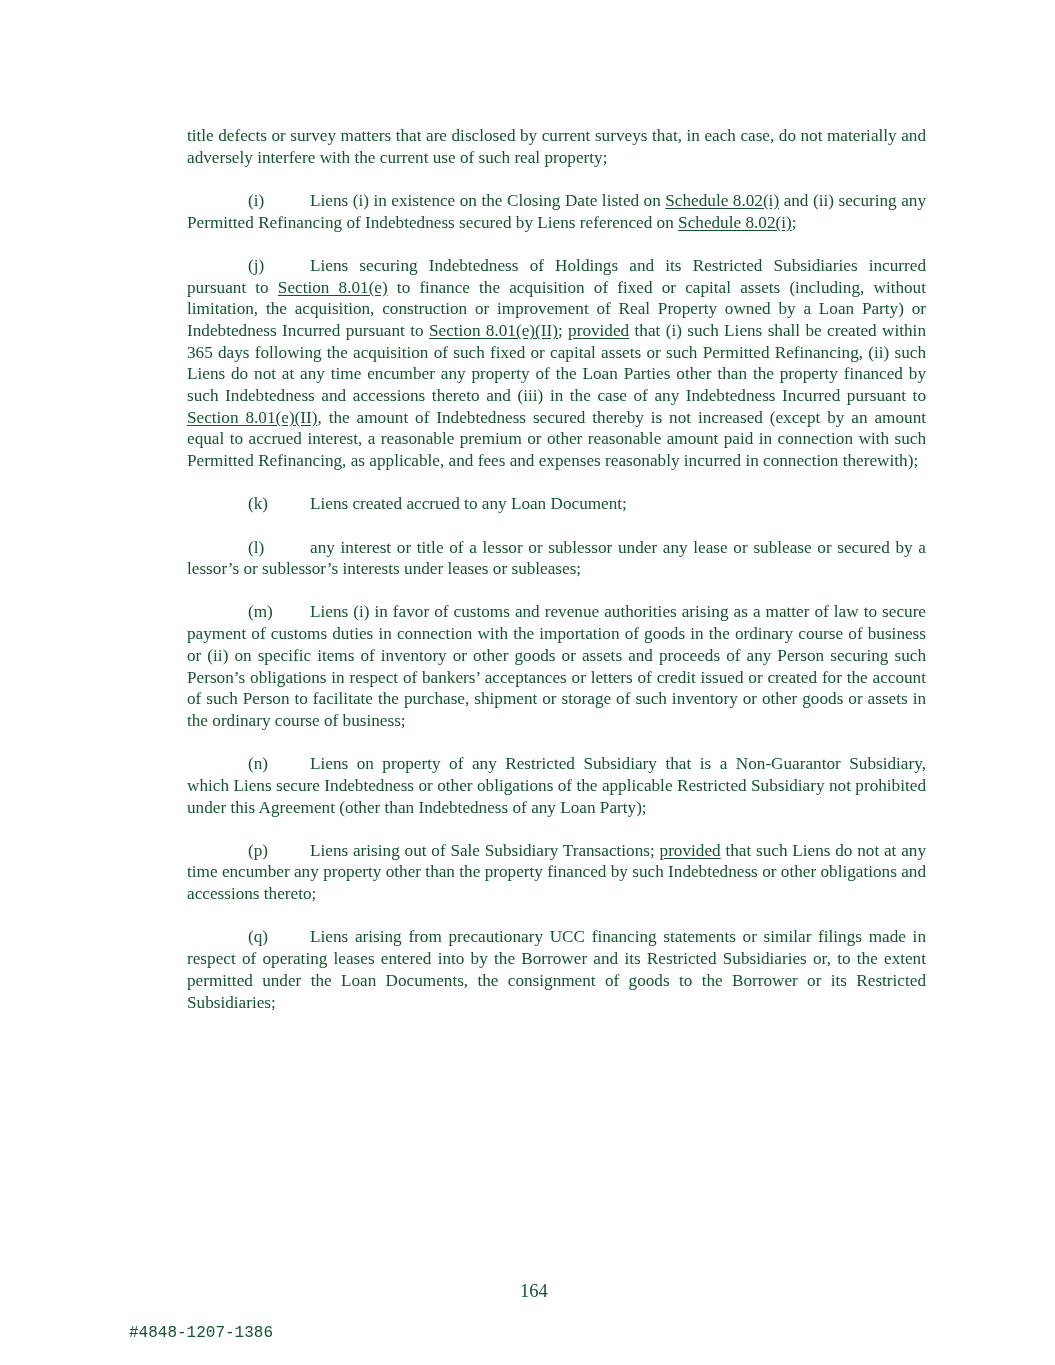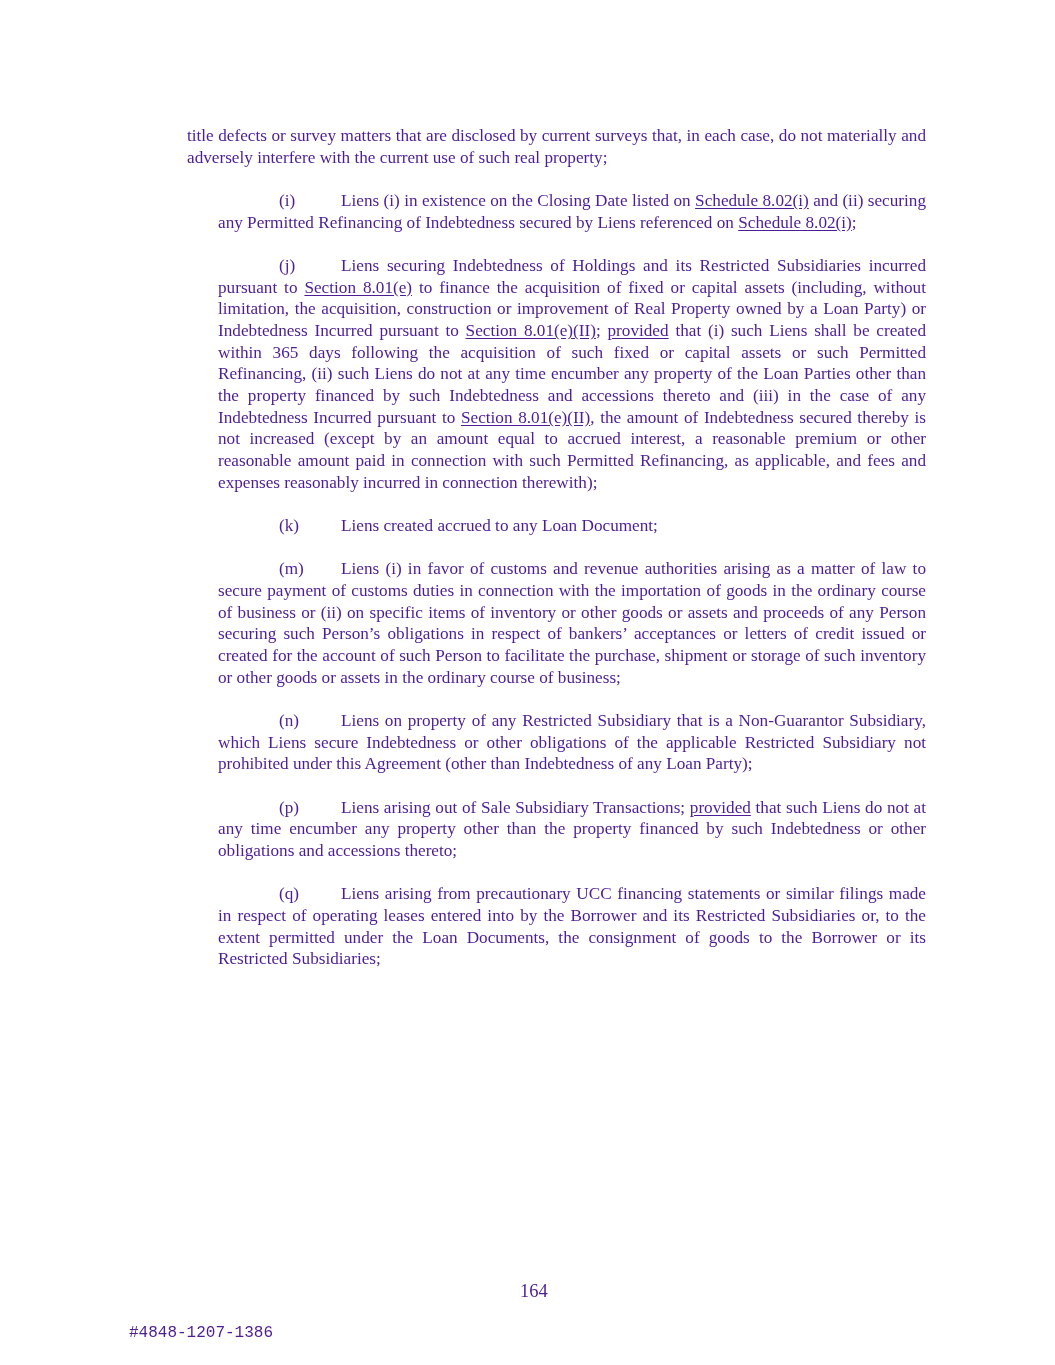--- a/index.html
+++ b/index.html
@@ -1,46 +1,47 @@
 <!DOCTYPE html>
 <html><head>
   <meta charset="utf-8">
   <style>
     html, body { margin: 0; padding: 0; background: #ffffff; }
     body { width: 1055px; height: 1365px; position: relative; overflow: hidden; }
     .page {
       position: absolute; left: 0; top: 0; width: 1055px; height: 1365px; background: #fff;
-      font-family: "Liberation Serif", "DejaVu Serif", serif; color: #4c1d95;
+      font-family: "Liberation Serif", "DejaVu Serif", serif; color: #14532d;
     }
     .body-text {
       position: absolute; left: 187px; top: 125px; width: 739px;
       font-size: 17.2px; line-height: 21.7px; text-align: justify;
     }
     .para { margin: 0 0 21.5px 0; }
-    .para.item { text-indent: 61px; margin-left: 31px; }
+    .para.item { text-indent: 61px; }
     .marker { display: inline-block; width: 62px; text-indent: 0; }
     .u { text-decoration: underline; text-underline-offset: 2px; }
     .footer-id {
       position: absolute; left: 129px; top: 1324px;
       font-size: 16px; font-family: Liberation Mono, monospace;
     }
     .page-num {
       position: absolute; left: 520px; top: 1281px; font-size: 18.5px;
       font-family: "Liberation Serif", serif;
     }
   </style>
 </head>
 <body>
 
 <div class="page">
   <div class="body-text" id="body-text">
       <p class="para"><span>title defects or survey matters that are disclosed by current surveys that, in each case, do not materially and adversely interfere with the current use of such real property;</span></p>
       <p class="para item"><span class="marker">(i)</span><span>Liens (i)&nbsp;in existence on the Closing Date listed on </span><span class="u">Schedule&nbsp;8.02(i)</span><span> and (ii)&nbsp;securing any Permitted Refinancing of Indebtedness secured by Liens referenced on </span><span class="u">Schedule 8.02(i)</span><span>;</span></p>
       <p class="para item"><span class="marker">(j)</span><span>Liens securing Indebtedness of Holdings and its Restricted Subsidiaries incurred pursuant to </span><span class="u">Section&nbsp;8.01(e)</span><span> to finance the acquisition of fixed or capital assets (including, without limitation, the acquisition, construction or improvement of Real Property owned by a Loan Party) or Indebtedness Incurred pursuant to </span><span class="u">Section 8.01(e)(II)</span><span>; </span><span class="u">provided</span><span> that (i) such Liens shall be created within 365 days following the acquisition of such fixed or capital assets or such Permitted Refinancing, (ii)&nbsp;such Liens do not at any time encumber any property of the Loan Parties other than the property financed by such Indebtedness and accessions thereto and (iii) in the case of any Indebtedness Incurred pursuant to </span><span class="u">Section 8.01(e)(II)</span><span>, the amount of Indebtedness secured thereby is not increased (except by an amount equal to accrued interest, a reasonable premium or other reasonable amount paid in connection with such Permitted Refinancing, as applicable, and fees and expenses reasonably incurred in connection therewith);</span></p>
       <p class="para item"><span class="marker">(k)</span><span>Liens created accrued to any Loan Document;</span></p>
+      <p class="para item"><span class="marker">(l)</span><span>any interest or title of a lessor or sublessor under any lease or sublease or secured by a lessor’s or sublessor’s interests under leases or subleases;</span></p>
       <p class="para item"><span class="marker">(m)</span><span>Liens (i) in favor of customs and revenue authorities arising as a matter of law to secure payment of customs duties in connection with the importation of goods in the ordinary course of business or (ii) on specific items of inventory or other goods or assets and proceeds of any Person securing such Person’s obligations in respect of bankers’ acceptances or letters of credit issued or created for the account of such Person to facilitate the purchase, shipment or storage of such inventory or other goods or assets in the ordinary course of business;</span></p>
       <p class="para item"><span class="marker">(n)</span><span>Liens on property of any Restricted Subsidiary that is a Non-Guarantor Subsidiary, which Liens secure Indebtedness or other obligations of the applicable Restricted Subsidiary not prohibited under this Agreement (other than Indebtedness of any Loan Party);</span></p>
       <p class="para item"><span class="marker">(p)</span><span>Liens arising out of Sale Subsidiary Transactions; </span><span class="u">provided</span><span> that such Liens do not at any time encumber any property other than the property financed by such Indebtedness or other obligations and accessions thereto;</span></p>
       <p class="para item"><span class="marker">(q)</span><span>Liens arising from precautionary UCC financing statements or similar filings made in respect of operating leases entered into by the Borrower and its Restricted Subsidiaries or, to the extent permitted under the Loan Documents, the consignment of goods to the Borrower or its Restricted Subsidiaries;</span></p>
     </div>
   <div class="footer-id">#4848-1207-1386</div>
   <div class="page-num">164</div>
 </div>
 
 </body></html>

